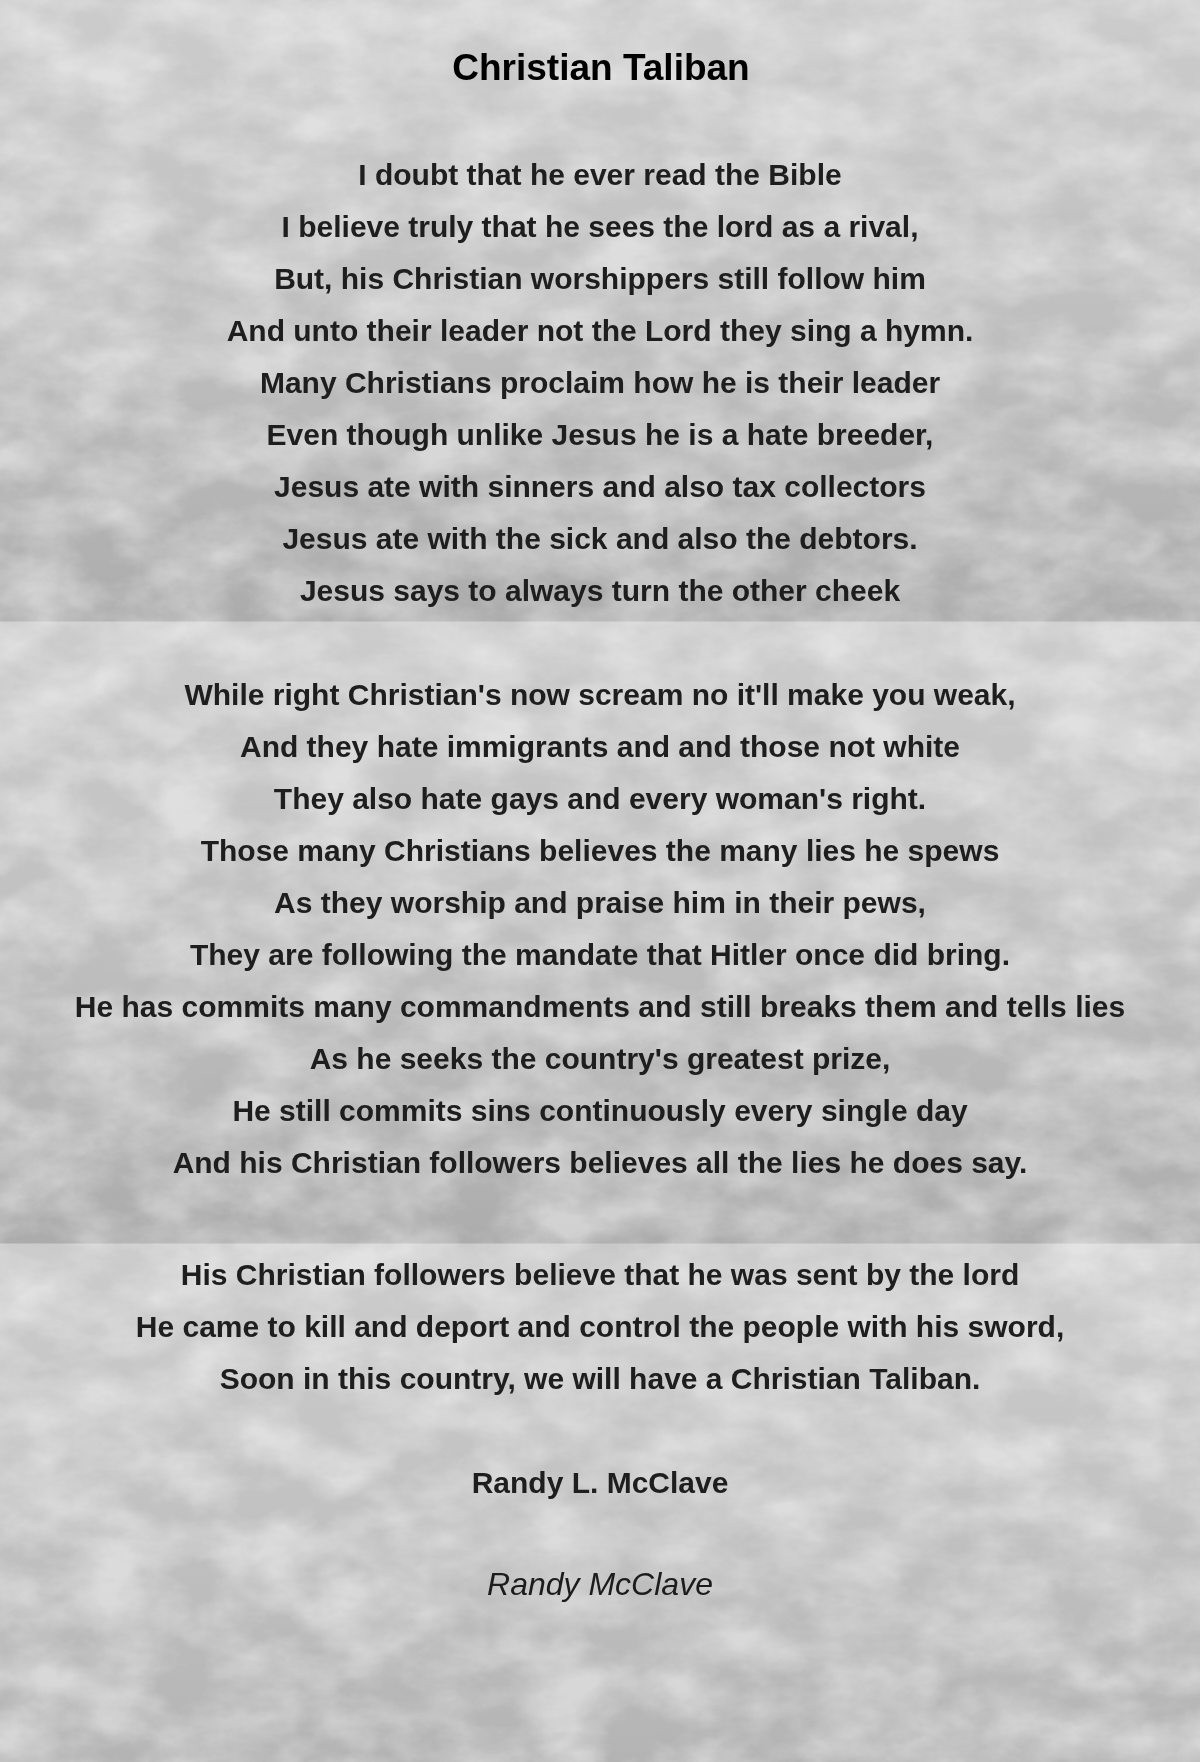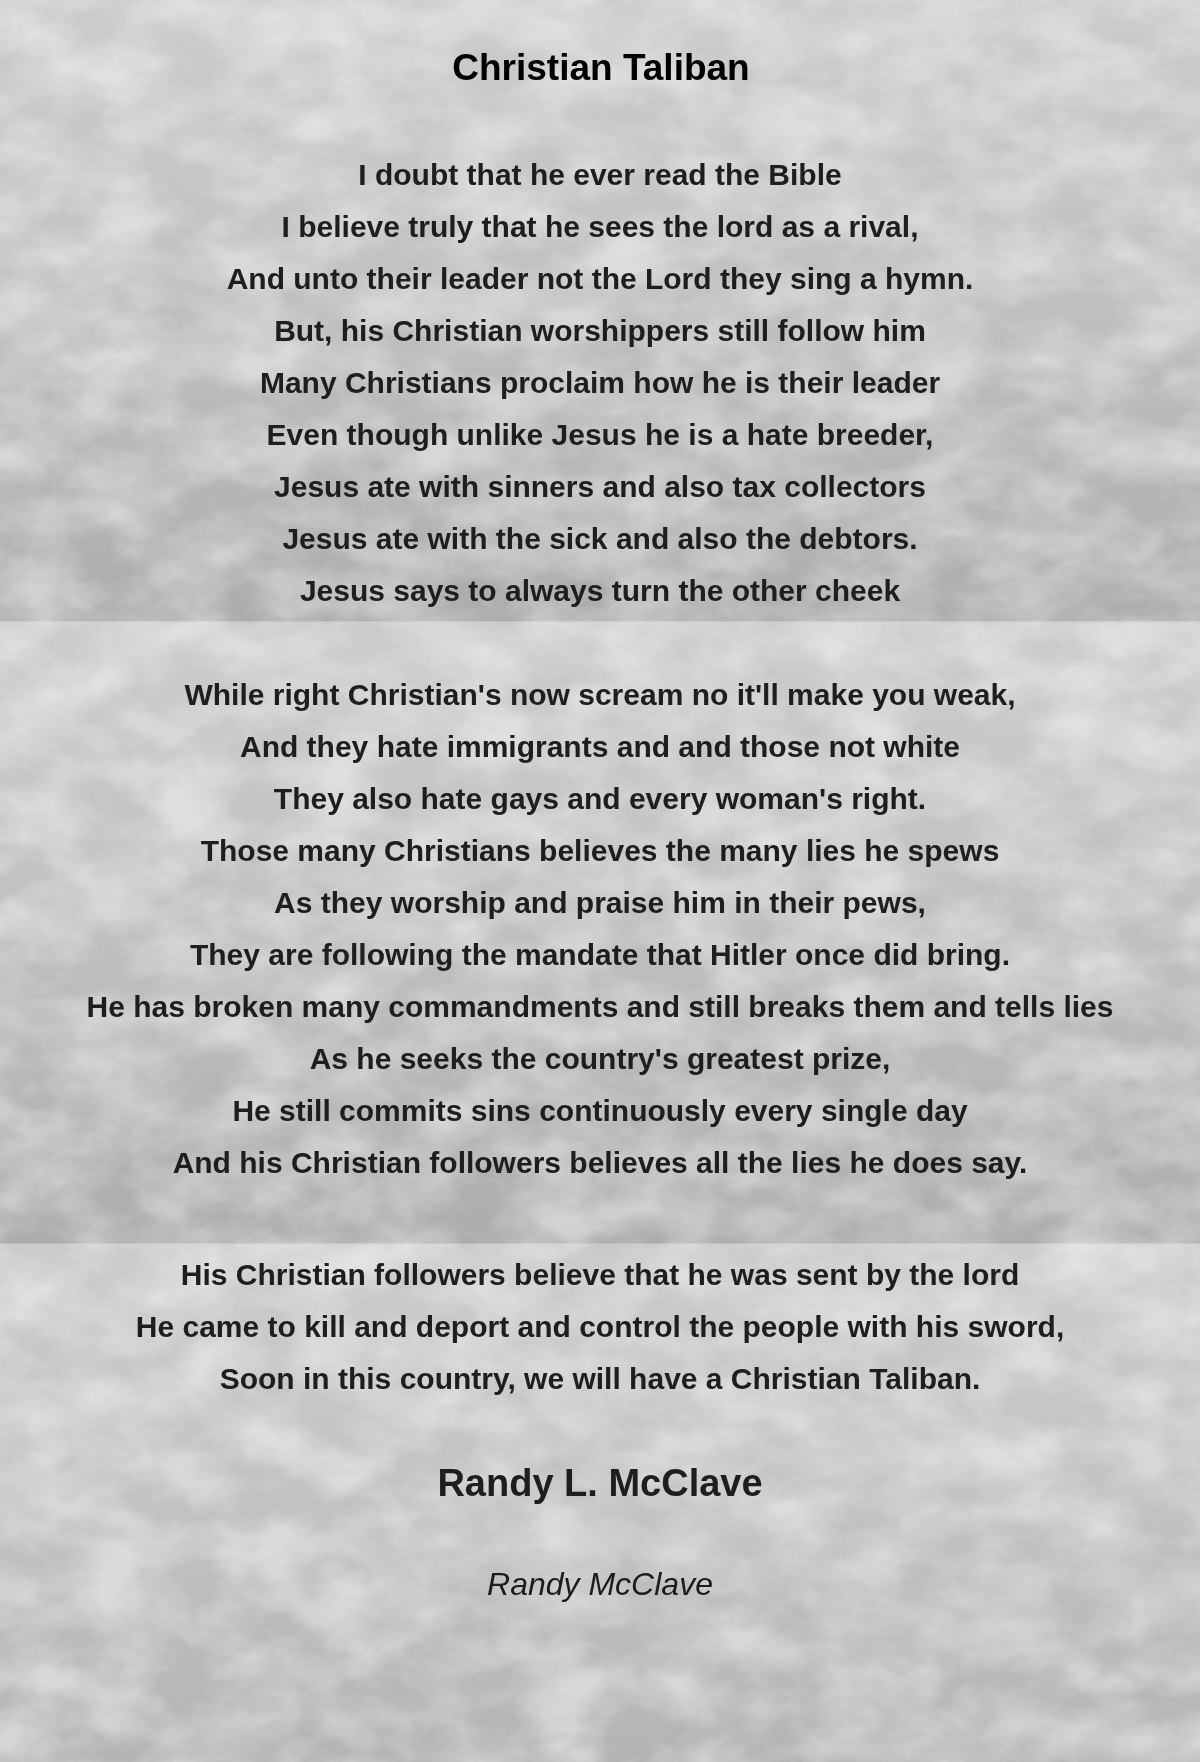--- a/index.html
+++ b/index.html
@@ -54,21 +54,21 @@
   .stanza-3 { margin-top: 60px !important; }
   .line {
     font-size: 30px;
     line-height: 52px;
     font-weight: bold;
     color: #1e1e1e;
     white-space: nowrap;
   }
   .byline {
     margin-top: 52px;
-    font-size: 38px;
+    font-size: 30px;
     line-height: 52px;
     font-weight: bold;
     color: #1e1e1e;
   }
   .signature {
     margin-top: 50px;
     font-size: 32px;
     line-height: 50px;
     font-style: italic;
     font-weight: normal;
@@ -103,37 +103,37 @@
 
   <div class="content">
 
     <h1 class="title">Christian Taliban</h1>
 
     <div class="poem">
 
       <div class="stanza">
         <div class="line">I doubt that he ever read the Bible</div>
         <div class="line">I believe truly that he sees the lord as a rival,</div>
+        <div class="line">But, his Christian worshippers still follow him</div>
         <div class="line">And unto their leader not the Lord they sing a hymn.</div>
-        <div class="line">But, his Christian worshippers still follow him</div>
         <div class="line">Many Christians proclaim how he is their leader</div>
         <div class="line">Even though unlike Jesus he is a hate breeder,</div>
         <div class="line">Jesus ate with sinners and also tax collectors</div>
         <div class="line">Jesus ate with the sick and also the debtors.</div>
         <div class="line">Jesus says to always turn the other cheek</div>
       </div>
 
       <div class="stanza">
         <div class="line">While right Christian's now scream no it'll make you weak,</div>
         <div class="line">And they hate immigrants and and those not white</div>
         <div class="line">They also hate gays and every woman's right.</div>
         <div class="line">Those many Christians believes the many lies he spews</div>
         <div class="line">As they worship and praise him in their pews,</div>
         <div class="line">They are following the mandate that Hitler once did bring.</div>
-        <div class="line">He has broken many commandments and still breaks them and tells lies</div>
+        <div class="line">He has commits many commandments and still breaks them and tells lies</div>
         <div class="line">As he seeks the country's greatest prize,</div>
         <div class="line">He still commits sins continuously every single day</div>
         <div class="line">And his Christian followers believes all the lies he does say.</div>
       </div>
 
       <div class="stanza stanza-3">
         <div class="line">His Christian followers believe that he was sent by the lord</div>
         <div class="line">He came to kill and deport and control the people with his sword,</div>
         <div class="line">Soon in this country, we will have a Christian Taliban.</div>
       </div>

